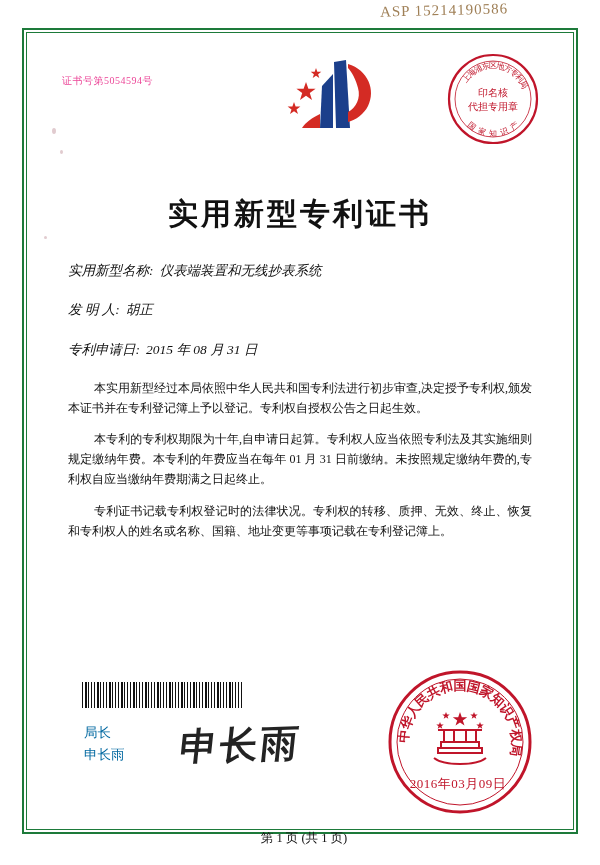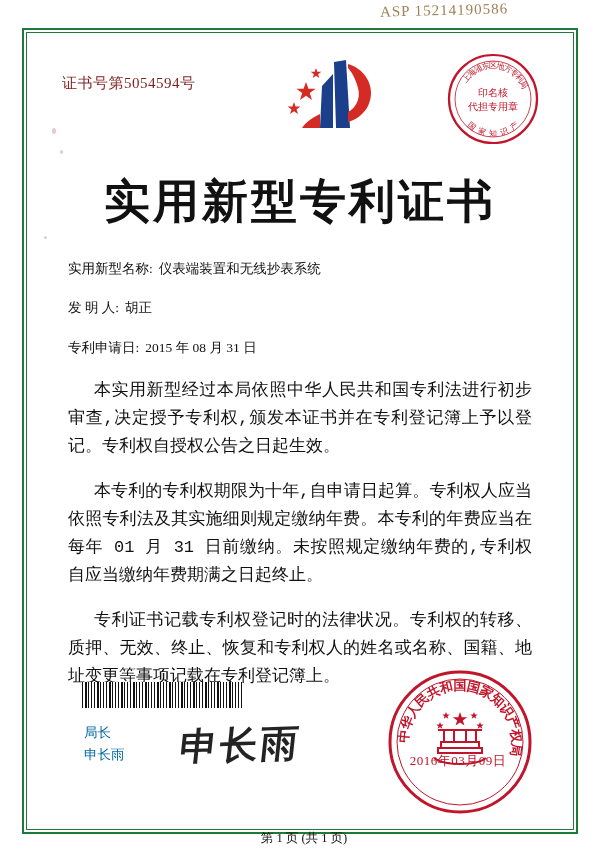--- a/index.html
+++ b/index.html
@@ -61,23 +61,23 @@
 
   
   .header-row {
     position: relative;
     height: 110px;
   }
   .cert-no {
     position: absolute;
     top: 22px;
     left: 8px;
-    font-size: 15px;
+    font-size: 10px;
     letter-spacing: 0.5px;
-    color: #7f1d1d;
+    color: #ec4899;
     font-family: Liberation Serif, serif;
   }
 
   
   .logo {
     position: absolute;
     left: 222px;
     top: 4px;
     width: 110px;
     height: 84px;
@@ -90,32 +90,33 @@
     right: 6px;
     top: 0px;
     width: 94px;
     height: 94px;
   }
   .seal-top svg { display: block; }
 
   
   .title {
     text-align: center;
-    font-size: 46px;
+    font-size: 30px;
     font-weight: bold;
     letter-spacing: 3px;
-    margin-top: 9px;
+    margin-top: 32px;
     margin-bottom: 26px;
     color: #111;
     font-family: "Liberation Serif", serif;
   }
 
   
   .fields {
     padding: 0 14px 0 14px;
+    font-style: italic;
   }
   .field-row {
     display: flex;
     align-items: baseline;
     font-size: 13.5px;
     line-height: 1.5;
     margin-bottom: 19px;
     color: #111;
   }
   .field-label {
@@ -125,27 +126,26 @@
   .field-value {
     margin-left: 6px;
   }
 
   
   .body-text {
     padding: 0 14px;
     margin-top: 12px;
   }
   .para {
-    font-size: 17px;
+    font-size: 12px;
     line-height: 1.65;
     text-indent: 26px;
     margin-bottom: 2px;
     text-align: justify;
     color: #111;
-    font-family: Liberation Mono, monospace;
   }
 
   
   .barcode {
     position: absolute;
     left: 60px;
     top: 654px;
     width: 160px;
     height: 26px;
     background:
@@ -183,21 +183,21 @@
     position: absolute;
     right: 44px;
     top: 640px;
     width: 148px;
     height: 148px;
   }
   .seal-main svg { display: block; }
   .seal-date {
     position: absolute;
     right: 48px;
-    top: 724px;
+    top: 747px;
     width: 144px;
     text-align: center;
     font-size: 13px;
     color: #c0152a;
     letter-spacing: 0.5px;
   }
 
   
   .footer {
     position: absolute;

